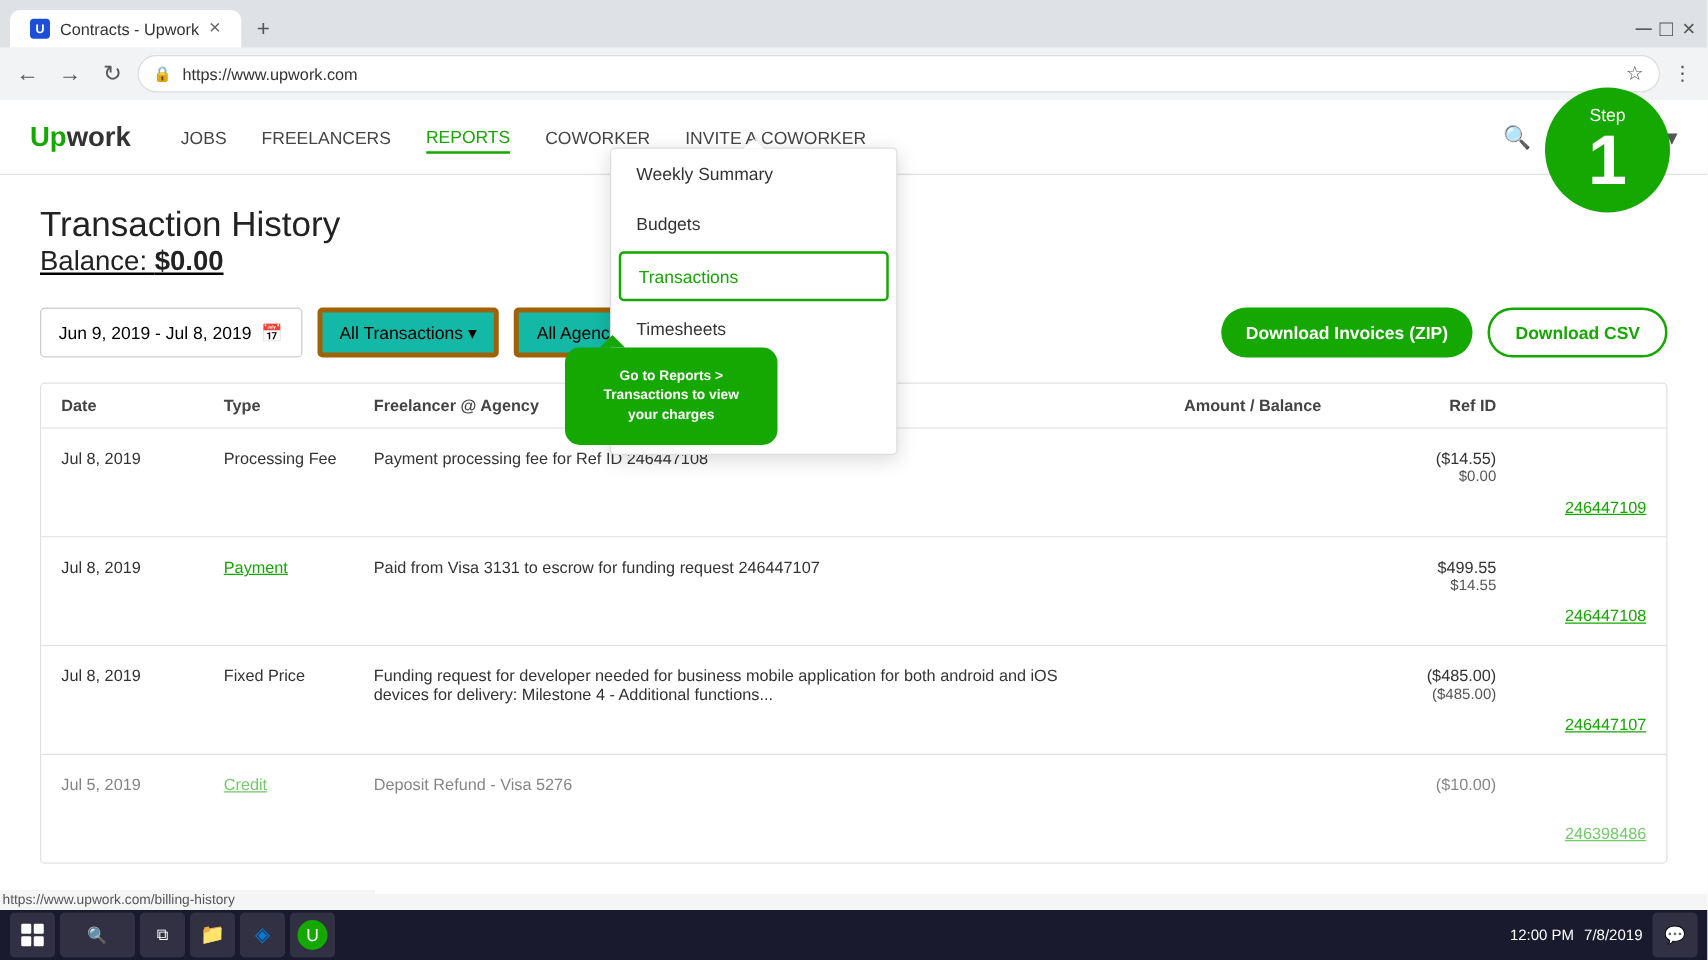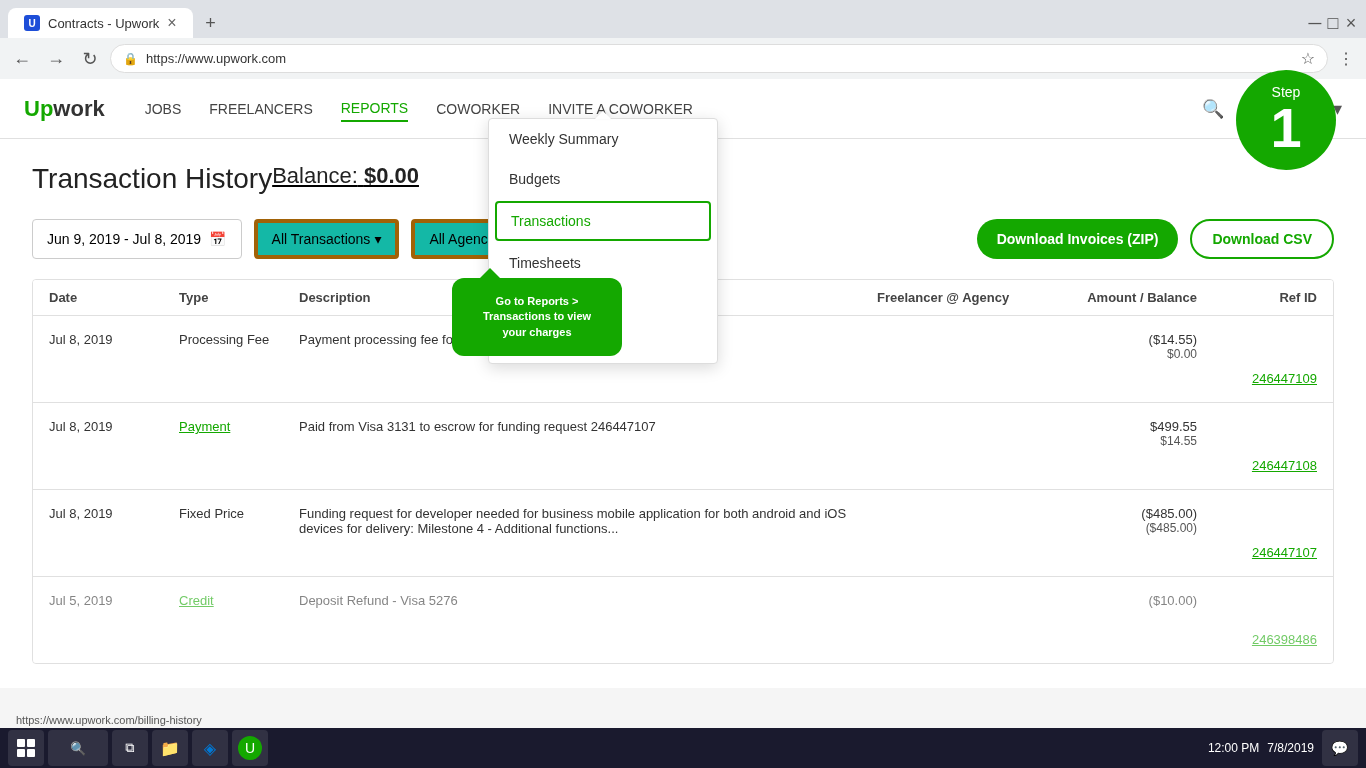--- a/index.html
+++ b/index.html
@@ -44,21 +44,21 @@
     .tooltip-bubble { position: absolute; top: 278px; left: 452px; background: #14a800; color: white; border-radius: 12px; padding: 16px 20px; width: 170px; font-size: 11px; font-weight: 600; text-align: center; line-height: 1.4; z-index: 30; }
     .tooltip-tail { position: absolute; top: -10px; left: 28px; width: 0; height: 0; border-left: 10px solid transparent; border-right: 10px solid transparent; border-bottom: 10px solid #14a800; }
 
     
     .step-badge { position: absolute; top: 70px; right: 30px; width: 100px; height: 100px; background: #14a800; border-radius: 50%; display: flex; flex-direction: column; align-items: center; justify-content: center; color: white; z-index: 40; }
     .step-label { font-size: 14px; font-weight: 500; }
     .step-number { font-size: 56px; font-weight: bold; line-height: 1; }
 
     
     .page-content { padding: 24px 32px; background: white; }
-    .page-header { display: flex; align-items: flex-start; justify-content: flex-start; margin-bottom: 24px; }
+    .page-header { display: flex; align-items: flex-start; justify-content: space-between; margin-bottom: 24px; flex-direction: column; }
     .page-title { font-size: 28px; font-weight: 400; color: #222; }
     .balance-info { text-align: right; text-decoration: underline; }
     .balance-amount { font-size: 22px; color: #222; }
     .balance-fixed { font-size: 13px; color: #555; margin-top: 4px; }
     .balance-fixed-amount { color: #14a800; }
 
     
     .filters-row { display: flex; gap: 12px; margin-bottom: 20px; }
     .date-picker { border: 1px solid #ccc; border-radius: 4px; padding: 8px 14px; font-size: 14px; display: flex; align-items: center; gap: 8px; background: white; cursor: pointer; }
     .date-picker-icon { color: #555; }
@@ -79,21 +79,21 @@
     .td.right { text-align: right; margin-top: 39px; }
     .td-amount { font-size: 13px; color: #333; text-align: right; }
     .td-amount .line2 { color: #555; font-size: 12px; }
 
     
     .taskbar { position: absolute; bottom: 0; left: 0; width: 100%; height: 40px; background: #1a1a2e; display: flex; align-items: center; padding: 0 8px; gap: 4px; z-index: 100; }
     .taskbar-btn { width: 36px; height: 36px; background: rgba(255,255,255,0.1); border: none; border-radius: 4px; display: flex; align-items: center; justify-content: center; cursor: pointer; }
     .taskbar-right { display: flex; align-items: center; gap: 8px; color: white; font-size: 12px; margin-left: auto; }
 
     
-    .status-bar { position: absolute; bottom: 40px; left: 0; background: #f5f5f5; width: 300px; padding: 2px 16px; font-size: 11px; color: #555; }
+    .status-bar { position: absolute; bottom: 40px; left: 0; background: #f5f5f5; width: 300px; padding: 2px 2px; font-size: 11px; color: #555; }
   </style>
 </head>
 <body>
 
 <div class="browser-chrome">
 
   <div class="browser-title-bar">
     <div class="browser-tab">
       <div class="browser-tab-favicon">
         <span>U</span>
@@ -193,21 +193,20 @@
       <div class="download-btns">
         <button class="btn-primary">Download Invoices (ZIP)</button>
         <button class="btn-outline">Download CSV</button>
       </div>
     </div>
 
     <div class="table-container">
       <div class="table-header">
         <div class="th">Date</div>
         <div class="th">Type</div>
-        <div class="th">Description</div>
         <div class="th">Freelancer @ Agency</div>
         <div class="th right">Amount / Balance</div>
         <div class="th right">Ref ID</div>
       </div>
 
       <div class="table-row-el">
         <div class="td">Jul 8, 2019</div>
         <div class="td">Processing Fee</div>
         <div class="td">Payment processing fee for Ref ID 246447108</div>
         <div class="td"></div>

